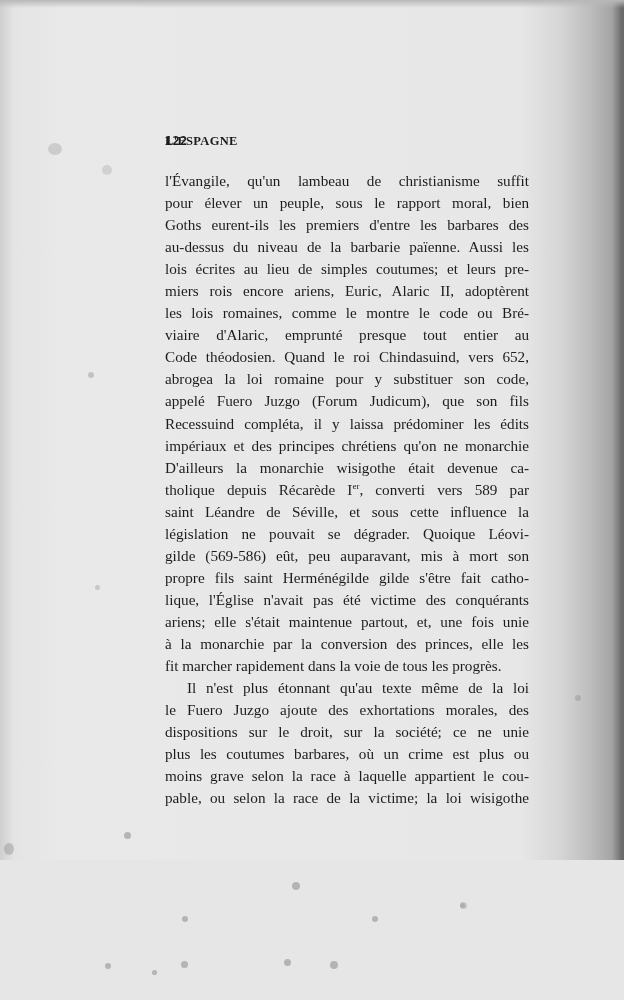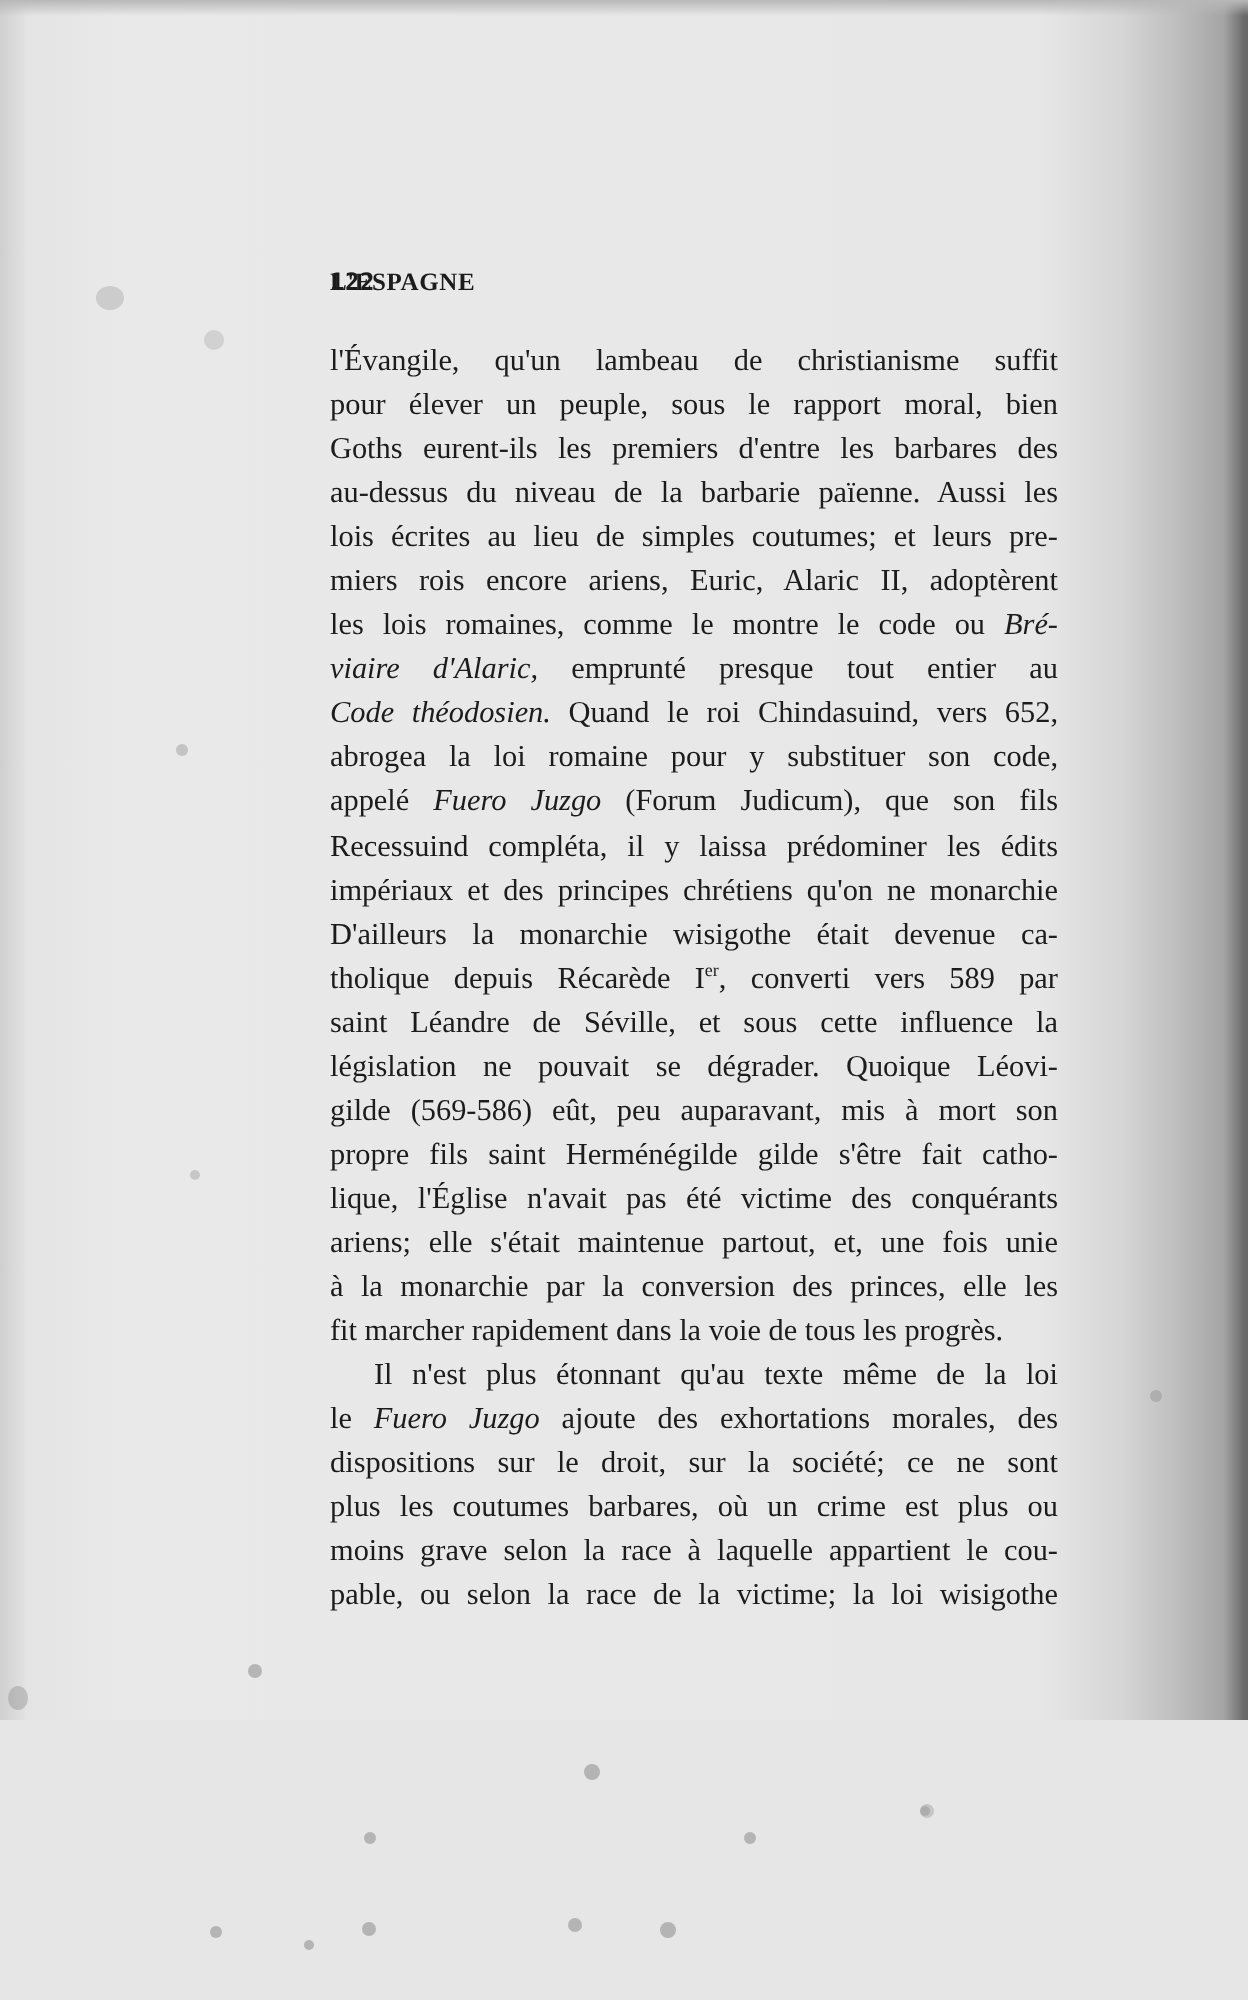--- a/index.html
+++ b/index.html
@@ -24,21 +24,21 @@
   }
   .header .num { position: absolute; left: 0; top: 0; font-family: "DejaVu Sans Mono", monospace; font-size: 12px; }
   .header .run { position: absolute; left: 0; width: 364px; top: 0; text-align: left; font-family: "Liberation Serif", serif; font-size: 12.5px; }
   .body-text { position: absolute; left: 165px; top: 170px; width: 364px; }
   .line {
     height: 22.05px; line-height: 22px; font-size: 15.2px; white-space: nowrap;
     text-align: justify; text-align-last: justify; font-family: "Liberation Serif", serif;
   }
   .line.last { text-align-last: left; }
   .line.indent { padding-left: 22px; }
-  .line .it { font-style: italic; }
+  .line .it { }
   sup { font-size: 9px; line-height: 0; }
 </style>
 </head>
 <body>
 
 <div class="page">
   <div class="topshade"></div>
 
   <div>
     <div class="spot" style="left:48px;top:143px;width:14px;height:12px;opacity:.3"></div>
@@ -84,18 +84,18 @@
       <div class="line"><span>saint Léandre de Séville, et sous cette influence la</span></div>
       <div class="line"><span>législation ne pouvait se dégrader. Quoique Léovi-</span></div>
       <div class="line"><span>gilde (569-586) eût, peu auparavant, mis à mort son</span></div>
       <div class="line"><span>propre fils saint Herménégilde gilde s'être fait catho-</span></div>
       <div class="line"><span>lique, l'Église n'avait pas été victime des conquérants</span></div>
       <div class="line"><span>ariens; elle s'était maintenue partout, et, une fois unie</span></div>
       <div class="line"><span>à la monarchie par la conversion des princes, elle les</span></div>
       <div class="line last"><span>fit marcher rapidement dans la voie de tous les progrès.</span></div>
       <div class="line indent"><span>Il n'est plus étonnant qu'au texte même de la loi</span></div>
       <div class="line"><span>le </span><span class="it">Fuero Juzgo</span><span> ajoute des exhortations morales, des</span></div>
-      <div class="line"><span>dispositions sur le droit, sur la société; ce ne sont</span></div>
+      <div class="line"><span>dispositions sur le droit, sur la société; ce ne unie</span></div>
       <div class="line"><span>plus les coutumes barbares, où un crime est plus ou</span></div>
       <div class="line"><span>moins grave selon la race à laquelle appartient le cou-</span></div>
       <div class="line"><span>pable, ou selon la race de la victime; la loi wisigothe</span></div>
     </div>
 </div>
 
 </body></html>

